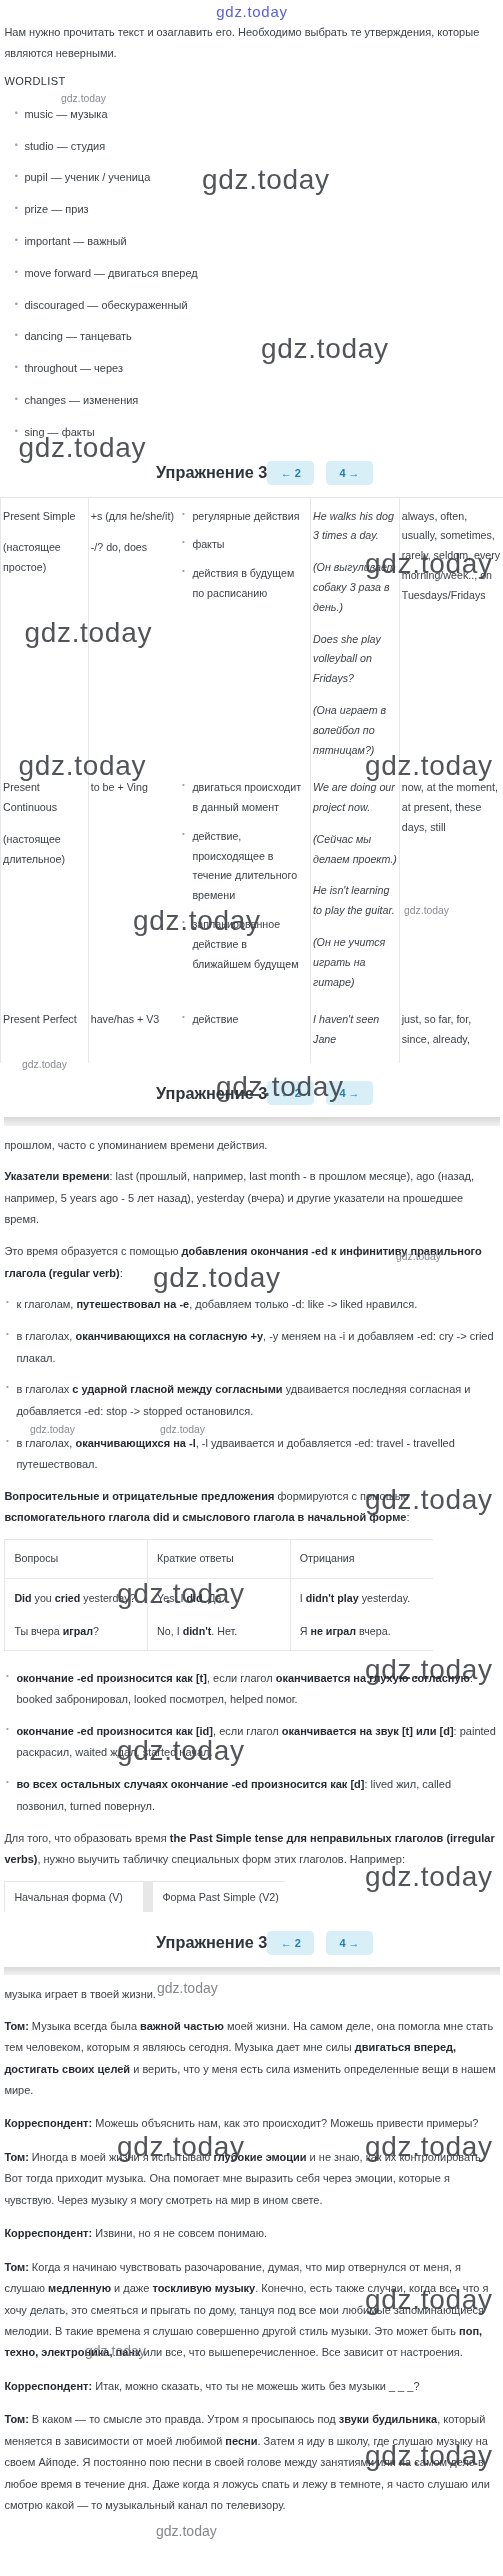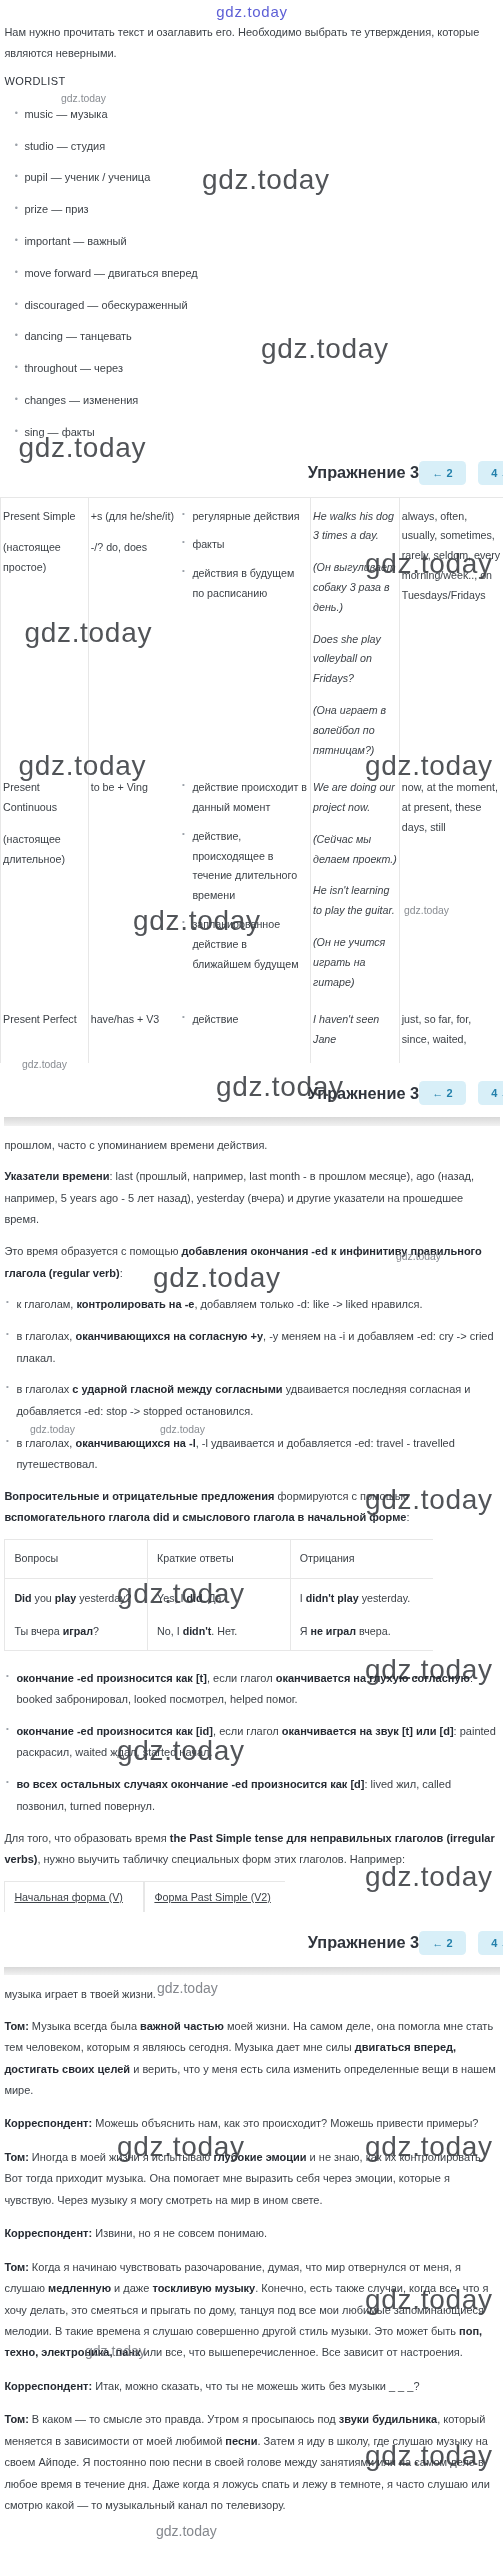--- a/index.html
+++ b/index.html
@@ -9,21 +9,21 @@
   p{margin:0 0 10.4px;font-size:11px;line-height:1.95;}
   b{color:#262b33;}
   
   .logo{text-align:center;font-size:15px;letter-spacing:0.7px;color:#5d5fd6;padding:3px 0 1.5px;font-weight:400;}
   
   .wl-title{font-size:11px;font-weight:400;letter-spacing:0.4px;color:#2e333b;margin:1.5px 0 18px;}
   ul.wordlist{list-style:none;margin:0 0 7.4px;padding:0 0 0 10.4px;}
   ul.wordlist li{position:relative;padding-left:9.6px;margin-bottom:12px;font-size:11px;line-height:1.8;}
   ul.wordlist li::before{content:"•";position:absolute;left:0;top:0;color:#9aa0a8;font-size:9px;}
   
-  .ex-header{display:flex;align-items:center;justify-content:flex-end;margin:18px 0 12px;padding:0 4.4px;}
+  .ex-header{display:flex;align-items:center;justify-content:center;margin:18px 0 12px;padding:0 4.4px;}
   .ex-title{font-size:16.3px;font-weight:800;color:#30353d;}
   .ex-nav{display:flex;gap:12px;}
   .nav-btn{background:#d8eff8;color:#2280ab;border:none;border-radius:4.4px;padding:6px 13.3px;font-size:11px;font-weight:700;font-family:inherit;cursor:pointer;white-space:nowrap;}
   .nav-btn.next{margin-right:-25px;}
   
   .gtable{margin:7.4px 0 4.4px;}
   .grow{display:grid;grid-template-columns:87px 90px 131px 88px 104px;gap:0.7px;background:#e7e7e7;border:0.7px solid #e7e7e7;border-bottom:none;}
   .grow + .grow{border-top:none;}
   .gcell{background:#fff;padding:9px 2px;font-size:10.7px;}
   .gcell p{font-size:10.7px;line-height:1.85;margin:0 0 12px;}
@@ -33,21 +33,21 @@
   .gcell.usage p::before{content:"•";position:absolute;left:0.7px;top:0;color:#9aa0a8;font-size:8.1px;}
   .grow.clip{height:62px;overflow:hidden;}
   
   .clip-strip{height:8.1px;margin:4.4px 0 9px;background:linear-gradient(to bottom,#cbcbcb,#ededed);opacity:.75;}
   
   .qa-table{display:grid;grid-template-columns:repeat(3,142px);gap:0.7px;background:#e7e7e7;border:0.7px solid #e7e7e7;width:427px;margin:6px 0 16.3px;}
   .qa-cell{background:#fff;padding:9px 9px;font-size:10.7px;line-height:1.85;}
   .qa-cell p{margin:0 0 12px;font-size:10.7px;}
   .qa-cell p:last-child{margin-bottom:0;}
   
-  .irr-table{display:grid;grid-template-columns:138px 141px;gap:2px;background:#e7e7e7;border:0.7px solid #e7e7e7;border-bottom:none;width:279px;margin:6px 0 19px;text-decoration:underline;}
+  .irr-table{display:grid;grid-template-columns:138px 141px;gap:10px;background:#e7e7e7;border:0.7px solid #e7e7e7;border-bottom:none;width:279px;margin:6px 0 19px;}
   .irr-cell{background:#fff;padding:9px 9px;font-size:10.7px;}
   
   .turn{margin:0 0 12px;font-size:11px;line-height:1.95;}
   .turn .spk{font-weight:800;color:#262b33;}
   
   .wm{position:absolute;white-space:nowrap;pointer-events:none;color:#3a3d42;}
   .wm.big{font-size:28px;font-weight:300;letter-spacing:0.7px;opacity:.88;}
   .wm.mid{font-size:14px;font-weight:400;color:#6f737a;opacity:.85;}
   .wm.sm{font-size:10.4px;font-weight:400;color:#7c8087;opacity:.9;}
   .rule-list p{position:relative;padding-left:12px;}
@@ -142,21 +142,21 @@
     </div>
     <div class="grow">
       <div class="gcell tense">
           <p>Present Continuous</p>
           <p>(настоящее длительное)</p>
         </div>
       <div class="gcell form">
           <p>to be + Ving</p>
         </div>
       <div class="gcell usage">
-          <p>действие происходит в данный момент</p>
+          <p>двигаться происходит в данный момент</p>
           <p>действие, происходящее в течение длительного времени</p>
           <p>запланированное действие в ближайшем будущем</p>
         </div>
       <div class="gcell examples">
           <p>We are doing our project now.</p>
           <p>(Сейчас мы делаем проект.)</p>
           <p>He isn't learning to play the guitar.</p>
           <p>(Он не учится играть на гитаре)</p>
         </div>
       <div class="gcell markers">
@@ -170,52 +170,52 @@
       <div class="gcell form">
           <p>have/has + V3</p>
         </div>
       <div class="gcell usage">
           <p>действие</p>
         </div>
       <div class="gcell examples">
           <p>I haven't seen Jane</p>
         </div>
       <div class="gcell markers">
-          <p>just, so far, for, since, waited,</p>
+          <p>just, so far, for, since, already,</p>
         </div>
     </div>
   </div>
 
   <div class="ex-header">
     <div class="ex-title">Упражнение 3</div>
     <div class="ex-nav">
       <button class="nav-btn">← 2</button>
       <button class="nav-btn next">4 →</button>
     </div>
   </div>
 
   <div class="inner">
     <div class="clip-strip"></div>
     <p>прошлом, часто с упоминанием времени действия.</p>
     <p><b>Указатели времени</b>: last (прошлый, например, last month - в прошлом месяце), ago (назад, например, 5 years ago - 5 лет назад), yesterday (вчера) и другие указатели на прошедшее время.</p>
     <p>Это время образуется с помощью <b>добавления окончания -ed к инфинитиву правильного глагола (regular verb)</b>:</p>
     <div class="rule-list">
-        <p>к глаголам, <b>контролировать на -e</b>, добавляем только -d: like -&gt; liked нравился.</p>
+        <p>к глаголам, <b>путешествовал на -e</b>, добавляем только -d: like -&gt; liked нравился.</p>
         <p>в глаголах, <b>оканчивающихся на согласную +y</b>, -у меняем на -i и добавляем -ed: cry -&gt; cried плакал.</p>
         <p>в глаголах <b>с ударной гласной между согласными</b> удваивается последняя согласная и добавляется -ed: stop -&gt; stopped остановился.</p>
         <p>в глаголах, <b>оканчивающихся на -l</b>, -l удваивается и добавляется -ed: travel - travelled путешествовал.</p>
       </div>
     <p><b>Вопросительные и отрицательные предложения</b> формируются с помощью <b>вспомогательного глагола did и смыслового глагола в начальной форме</b>:</p>
 
     <div class="qa-table">
       <div class="qa-cell head">Вопросы</div>
       <div class="qa-cell head">Краткие ответы</div>
       <div class="qa-cell head">Отрицания</div>
       <div class="qa-cell">
-        <p><b>Did</b> you <b>play</b> yesterday?</p>
+        <p><b>Did</b> you <b>cried</b> yesterday?</p>
         <p>Ты вчера <b>играл</b>?</p>
       </div>
       <div class="qa-cell">
         <p>Yes, I <b>did</b>. Да.</p>
         <p>No, I <b>didn't</b>. Нет.</p>
       </div>
       <div class="qa-cell">
         <p>I <b>didn't play</b> yesterday.</p>
         <p>Я <b>не играл</b> вчера.</p>
       </div>

